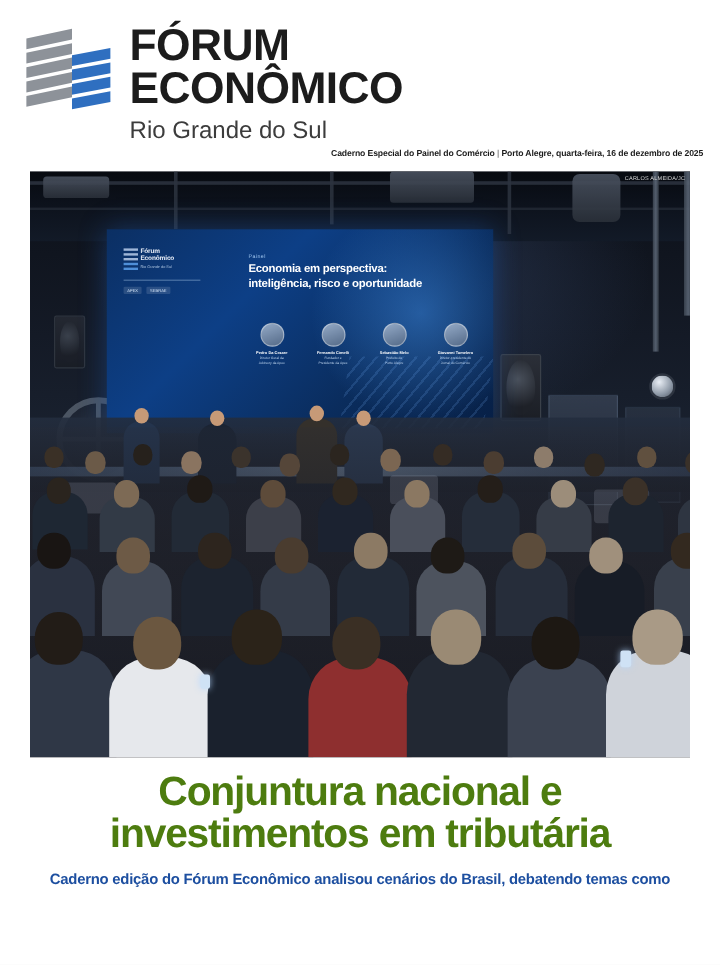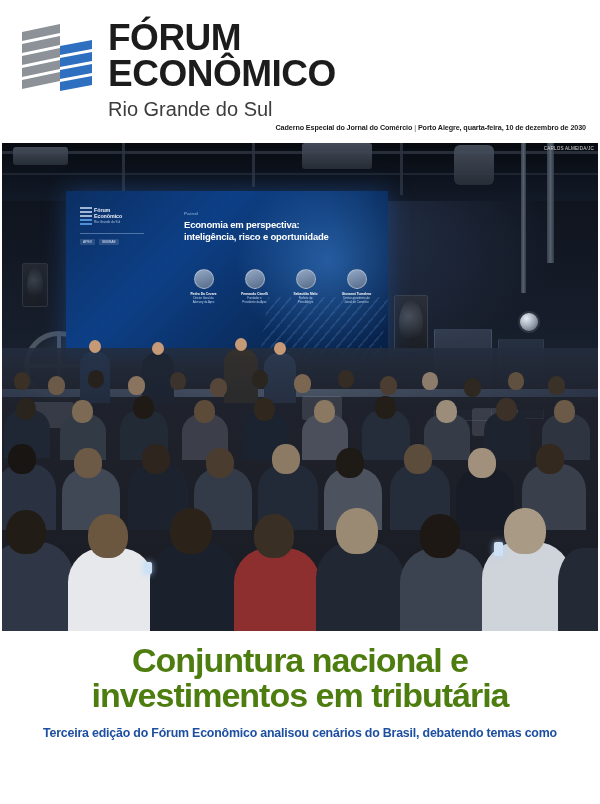--- a/index.html
+++ b/index.html
@@ -60,21 +60,21 @@
     font-weight: bold;
     color: #1c1c1c;
     letter-spacing: -0.1px;
     white-space: nowrap;
   }
   .masthead-meta .sep { font-weight: normal; color: #555; }
 
   
   .photo-wrap {
     position: relative;
-    margin: 0 2px;
+    margin: 0 25px;
     height: 488px;
     overflow: hidden;
     background: #10131c;
   }
   .credit {
     position: absolute;
     top: 3px;
     right: 4px;
     font-size: 4.6px;
     color: #d8d8d8;
@@ -331,23 +331,23 @@
       </svg>
     </div>
 
     <div class="masthead-text">
       <div class="title-line1">FÓRUM</div>
       <div class="title-line2">ECONÔMICO</div>
       <div class="subtitle">Rio Grande do Sul</div>
     </div>
 
     <div class="masthead-meta">
-      <span>Caderno Especial do Jornal do Comércio</span>
+      <span>Caderno Especial do Painel do Comércio</span>
       <span class="sep">|</span>
-      <span>Porto Alegre, quarta-feira, 10 de dezembro de 2030</span>
+      <span>Porto Alegre, quarta-feira, 16 de dezembro de 2025</span>
     </div>
   </header>
 
   <figure class="photo-wrap">
     <div class="hall"></div>
     <div class="ceiling"></div>
 
     <div class="truss" style="left:0;top:8px;width:600px;height:3px;"></div>
     <div class="truss" style="left:0;top:30px;width:600px;height:2px;opacity:.55;"></div>
     <div class="duct" style="left:300px;top:0px;width:70px;height:26px;"></div>
@@ -544,16 +544,16 @@
 
     <figcaption class="credit">CARLOS ALMEIDA/JC</figcaption>
   </figure>
 
   <h1 class="headline">
     <span>Conjuntura nacional e</span><br>
     <span>investimentos em tributária</span>
   </h1>
 
   <p class="deck">
-    <span>Terceira edição do Fórum Econômico analisou cenários do Brasil, debatendo temas como</span><br>
+    <span>Caderno edição do Fórum Econômico analisou cenários do Brasil, debatendo temas como</span><br>
   </p>
 
 </div>
 
 </body></html>

